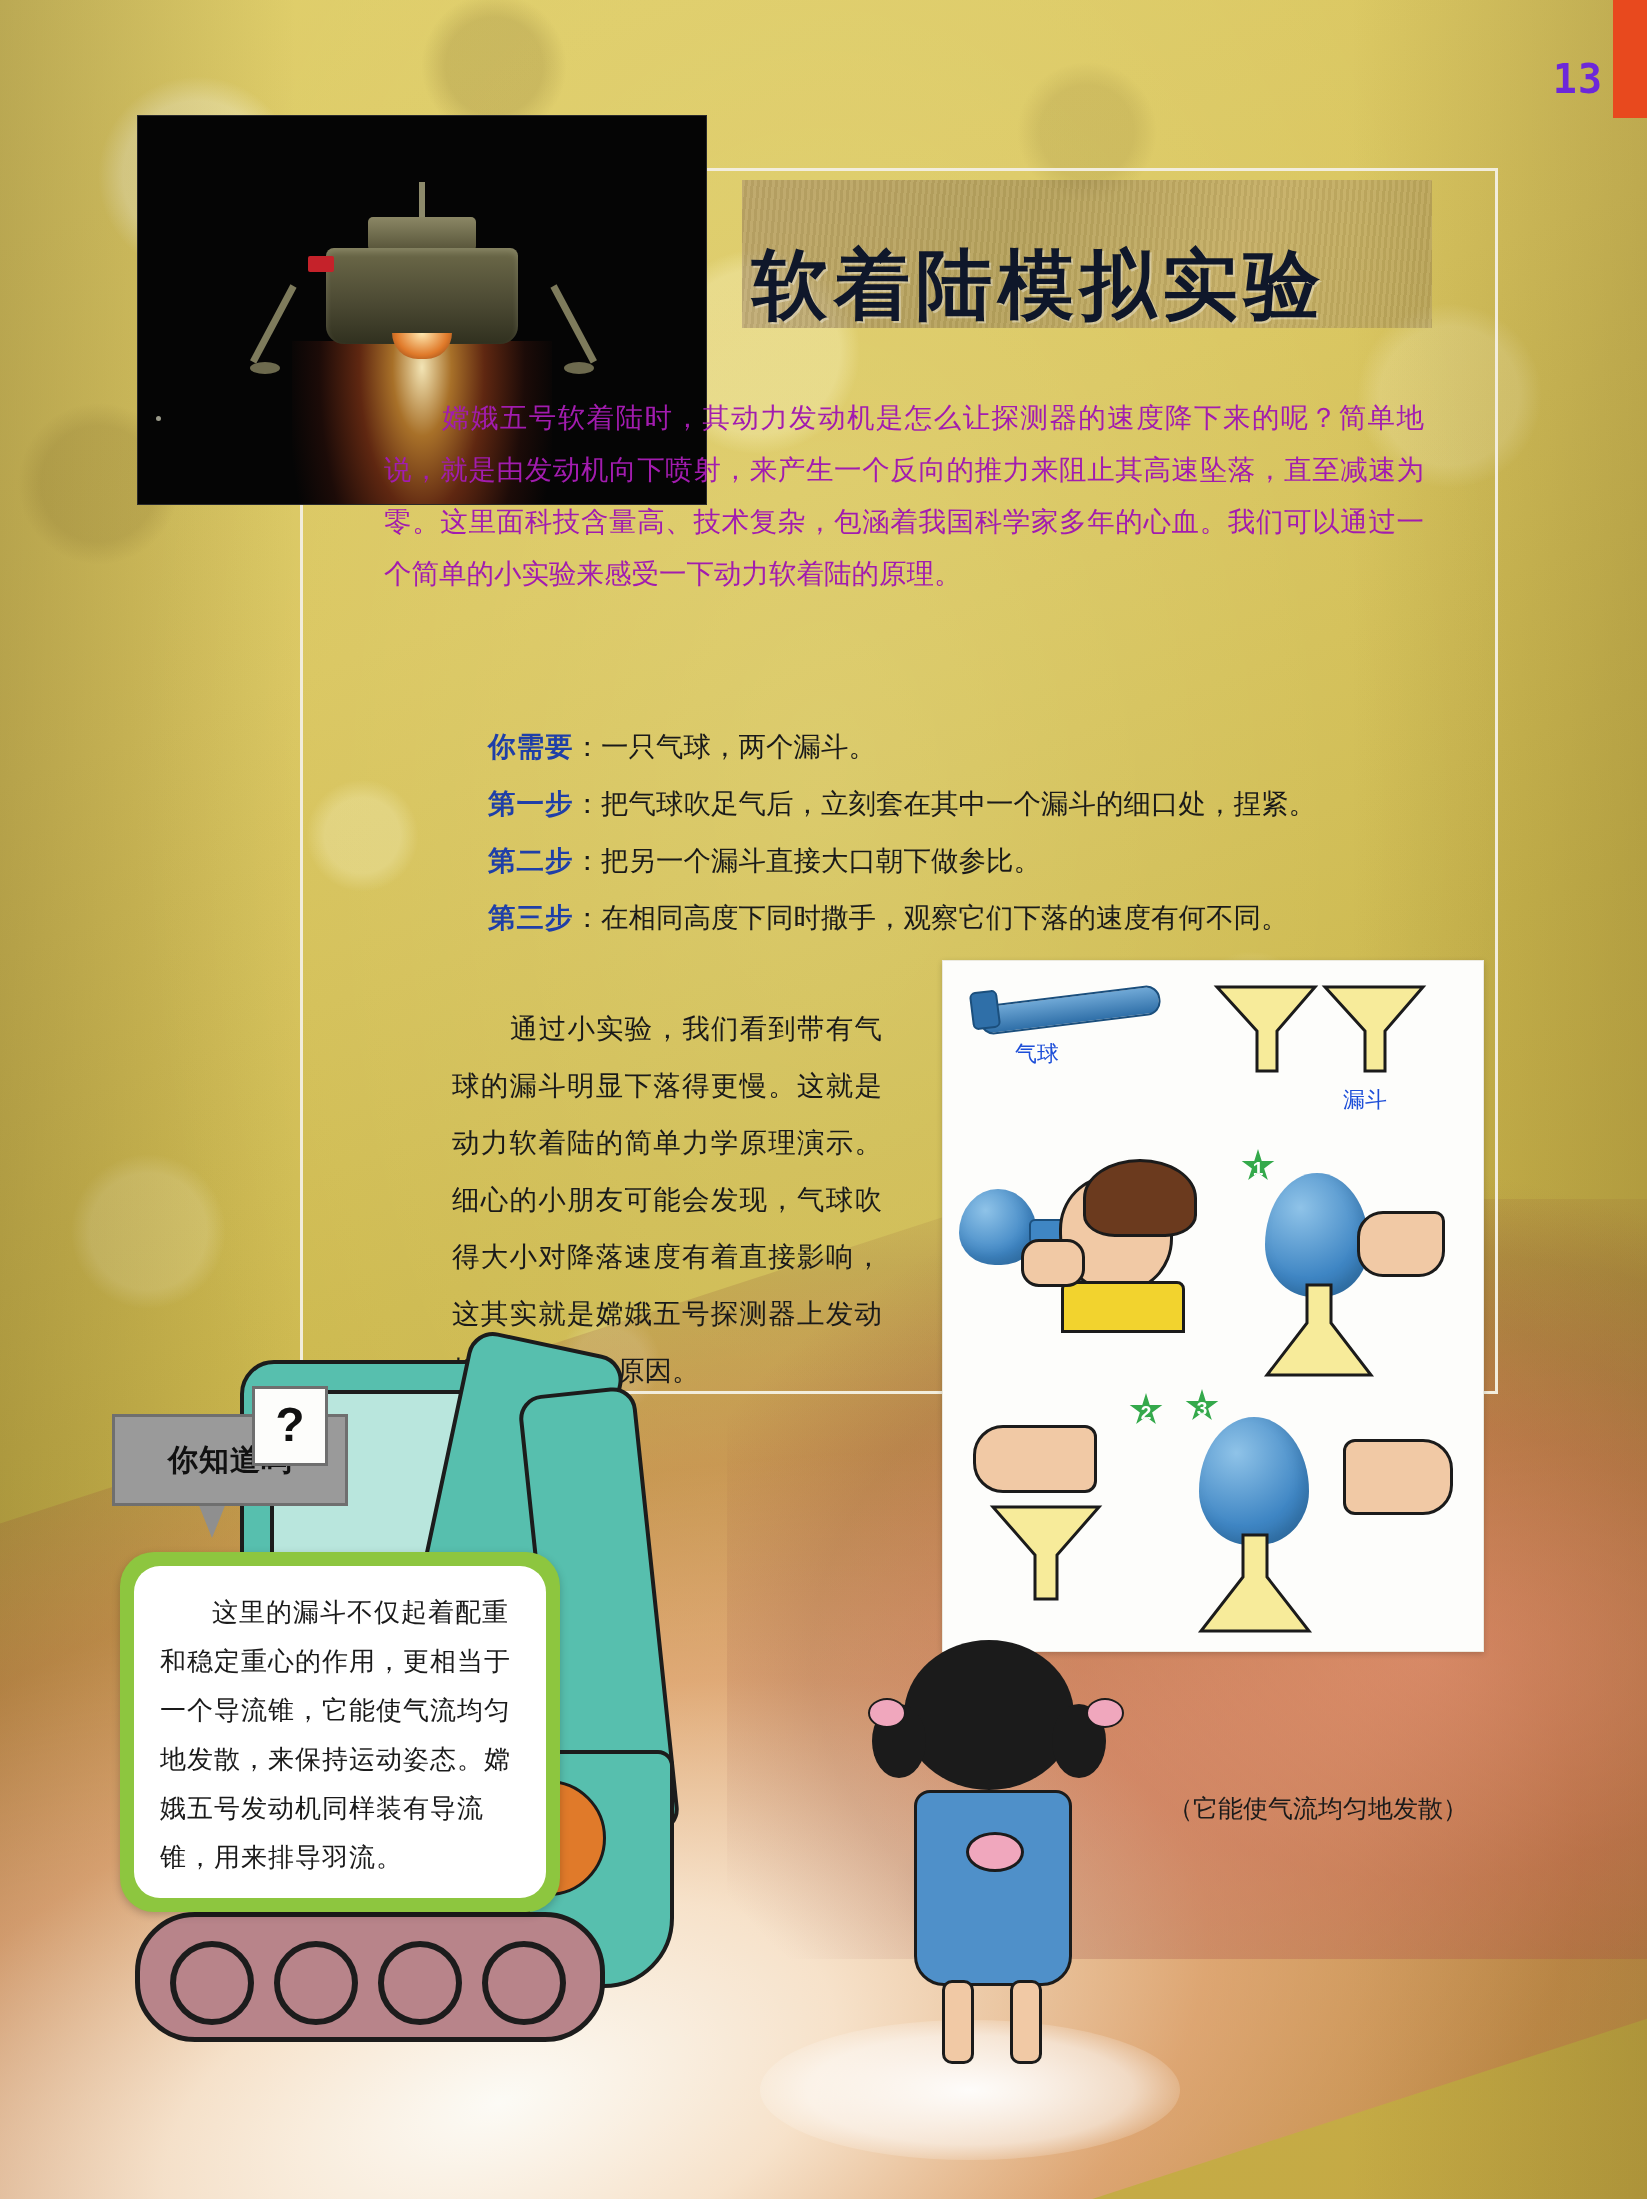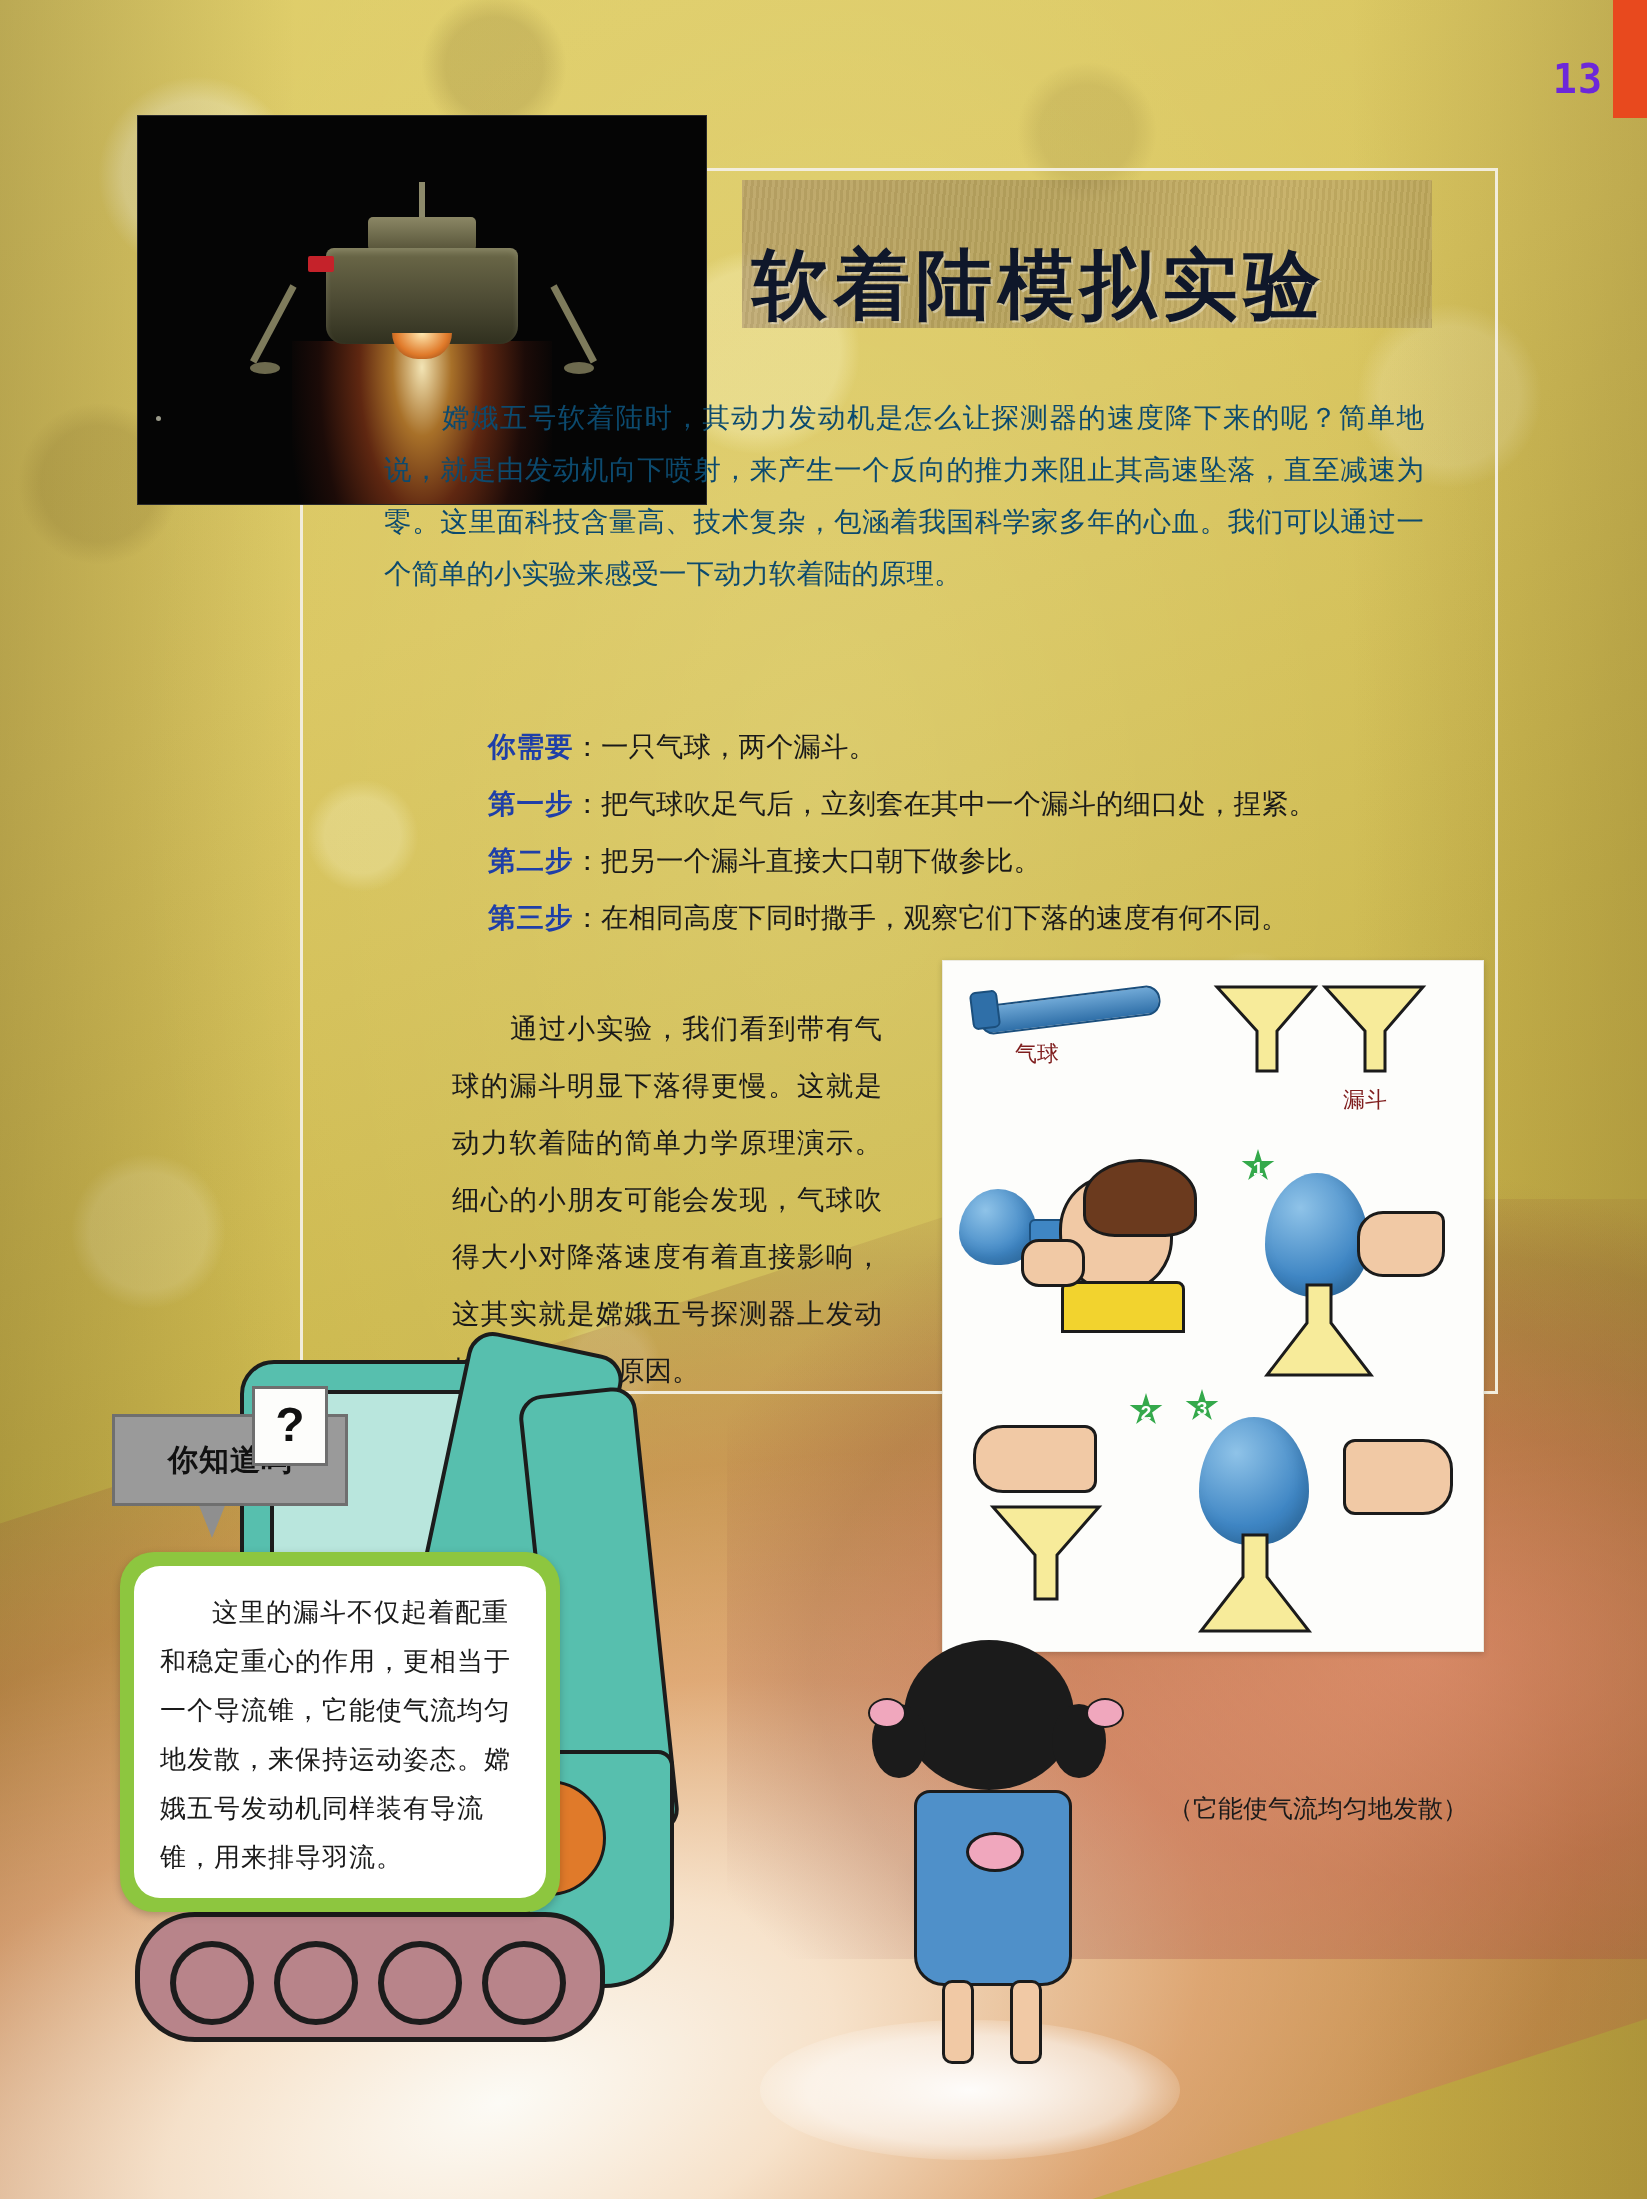--- a/index.html
+++ b/index.html
@@ -114,39 +114,39 @@
     border:3px solid #f2eddc;
     box-sizing:border-box;
     pointer-events:none;
   }
   
   #framecut{
     position:absolute;left:296px;top:164px;width:414px;height:346px;
   }
   .para{
     position:absolute;
-    font-size:27.5px;line-height:52px;color:#0c4a6e;
+    font-size:27.5px;line-height:52px;color:#a21caf;
     text-align:justify;
   }
   #p1{left:384px;top:392px;width:1040px;text-indent:58px;}
   #steps{position:absolute;left:452px;top:718px;width:990px;}
   .step{font-size:27.5px;line-height:57px;color:#1a1a1a;white-space:nowrap;}
   .step b{color:#1f3fa8;font-weight:bold;letter-spacing:1px;margin-left:36px;}
   #p2{
     position:absolute;left:452px;top:1000px;width:430px;
     font-size:27.5px;line-height:57px;color:#1a1a1a;text-indent:58px;text-align:justify;
   }
   
   #panel{
     position:absolute;left:942px;top:960px;width:540px;height:690px;
     background:#fdfdfb;border:1px solid #eceadf;
     box-shadow:0 2px 6px rgba(0,0,0,.18);
     overflow:hidden;
   }
-  .lbl{position:absolute;font-size:22px;color:#7f1d1d;}
+  .lbl{position:absolute;font-size:22px;color:#1d4ed8;}
   .balloonShape{
     position:absolute;border-radius:50% 50% 46% 46%/58% 58% 42% 42%;
     background:radial-gradient(circle at 34% 28%, #8fc3e8, #3f86c4 62%, #2b6fa8);
     box-shadow:inset -6px -8px 14px rgba(0,0,0,.12);
   }
   .funnel{position:absolute;}
   .star{
     position:absolute;width:34px;height:34px;background:#34a94b;
     clip-path:polygon(50% 0%,61% 35%,98% 35%,68% 57%,79% 91%,50% 70%,21% 91%,32% 57%,2% 35%,39% 35%);
     color:#fff;font-size:19px;font-weight:bold;text-align:center;line-height:40px;

